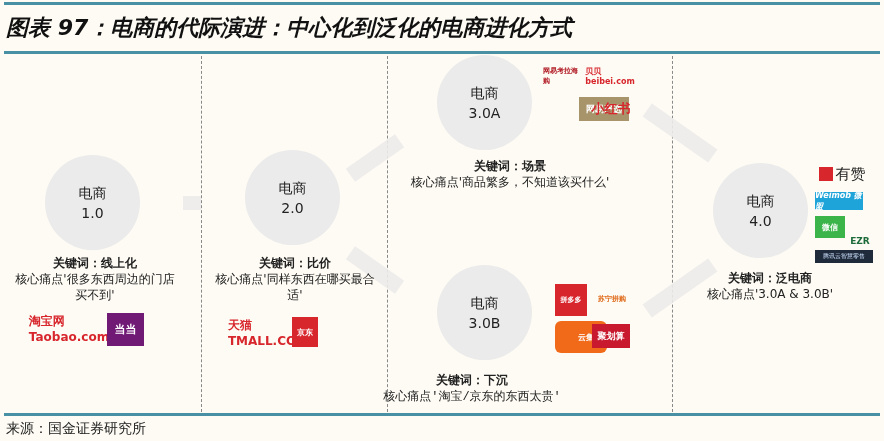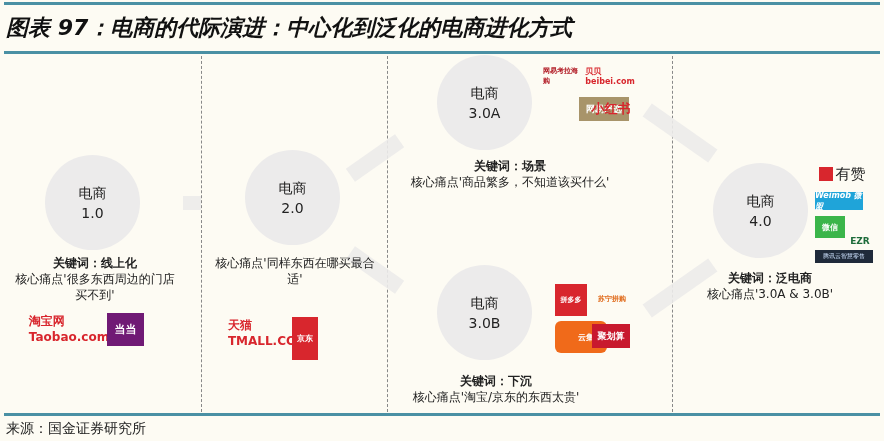--- a/index.html
+++ b/index.html
@@ -42,43 +42,44 @@
   <span>核心痛点'很多东西周边的门店买不到'</span>
 </div>
 <div class="logo" style="left:40px;top:313px;width:58px;height:30px;color:#d8262d;font-size:12px;">淘宝网 Taobao.com</div>
 <div class="logo" style="left:107px;top:313px;width:37px;height:33px;background:#701a75;color:#fff;">当当</div>
 
 <div class="circle" style="left:245px;top:150px;width:95px;height:95px;">
   <span>电商</span>
   <span>2.0</span>
 </div>
 <div class="kw" style="left:210px;top:255px;width:170px;">
+  <b>关键词：比价</b>
   <span>核心痛点'同样东西在哪买最合适'</span>
 </div>
 <div class="logo" style="left:250px;top:317px;width:36px;height:30px;color:#d8262d;font-size:12px;">天猫 TMALL.COM</div>
-<div class="logo" style="left:292px;top:317px;width:26px;height:43px;background:#d8262d;color:#fff;font-size:8px;">京东</div>
+<div class="logo" style="left:292px;top:317px;width:26px;height:30px;background:#d8262d;color:#fff;font-size:8px;">京东</div>
 
 <div class="circle" style="left:437px;top:55px;width:95px;height:95px;">
   <span>电商</span>
   <span>3.0A</span>
 </div>
 <div class="kw" style="left:390px;top:158px;width:240px;">
   <b>关键词：场景</b>
   <span>核心痛点'商品繁多，不知道该买什么'</span>
 </div>
 <div class="logo" style="left:543px;top:63px;width:40px;height:26px;color:#b3202a;font-size:7px;">网易考拉海购</div>
 <div class="logo" style="left:590px;top:63px;width:40px;height:26px;color:#d8262d;font-size:8px;">贝贝 beibei.com</div>
 <div class="logo" style="left:535px;top:97px;width:50px;height:24px;background:#a8946a;color:#fff;font-size:9px;margin-left:44px;">网易严选</div>
 <div class="logo" style="left:588px;top:97px;width:46px;height:24px;color:#d8262d;font-size:13px;">小红书</div>
 
 <div class="circle" style="left:437px;top:265px;width:95px;height:95px;">
   <span>电商</span>
   <span>3.0B</span>
 </div>
-<div class="kw" style="left:396px;top:373px;width:200px;">
+<div class="kw" style="left:372px;top:373px;width:200px;font-family:Liberation Mono, monospace;">
   <b>关键词：下沉</b>
   <span>核心痛点'淘宝/京东的东西太贵'</span>
 </div>
 <div class="logo" style="left:555px;top:284px;width:32px;height:32px;background:#d8262d;color:#fff;font-size:7px;">拼多多</div>
 <div class="logo" style="left:593px;top:284px;width:38px;height:30px;color:#e06a1a;font-size:7px;">苏宁拼购</div>
 <div class="logo" style="left:555px;top:321px;width:52px;height:32px;background:#f06a1a;color:#fff;border-radius:6px;font-size:8px;padding-left:10px;">云集</div>
 <div class="logo" style="left:592px;top:324px;width:38px;height:24px;background:#c8192e;color:#fff;font-size:9px;">聚划算</div>
 
 <div class="circle" style="left:713px;top:163px;width:95px;height:95px;">
   <span>电商</span>

